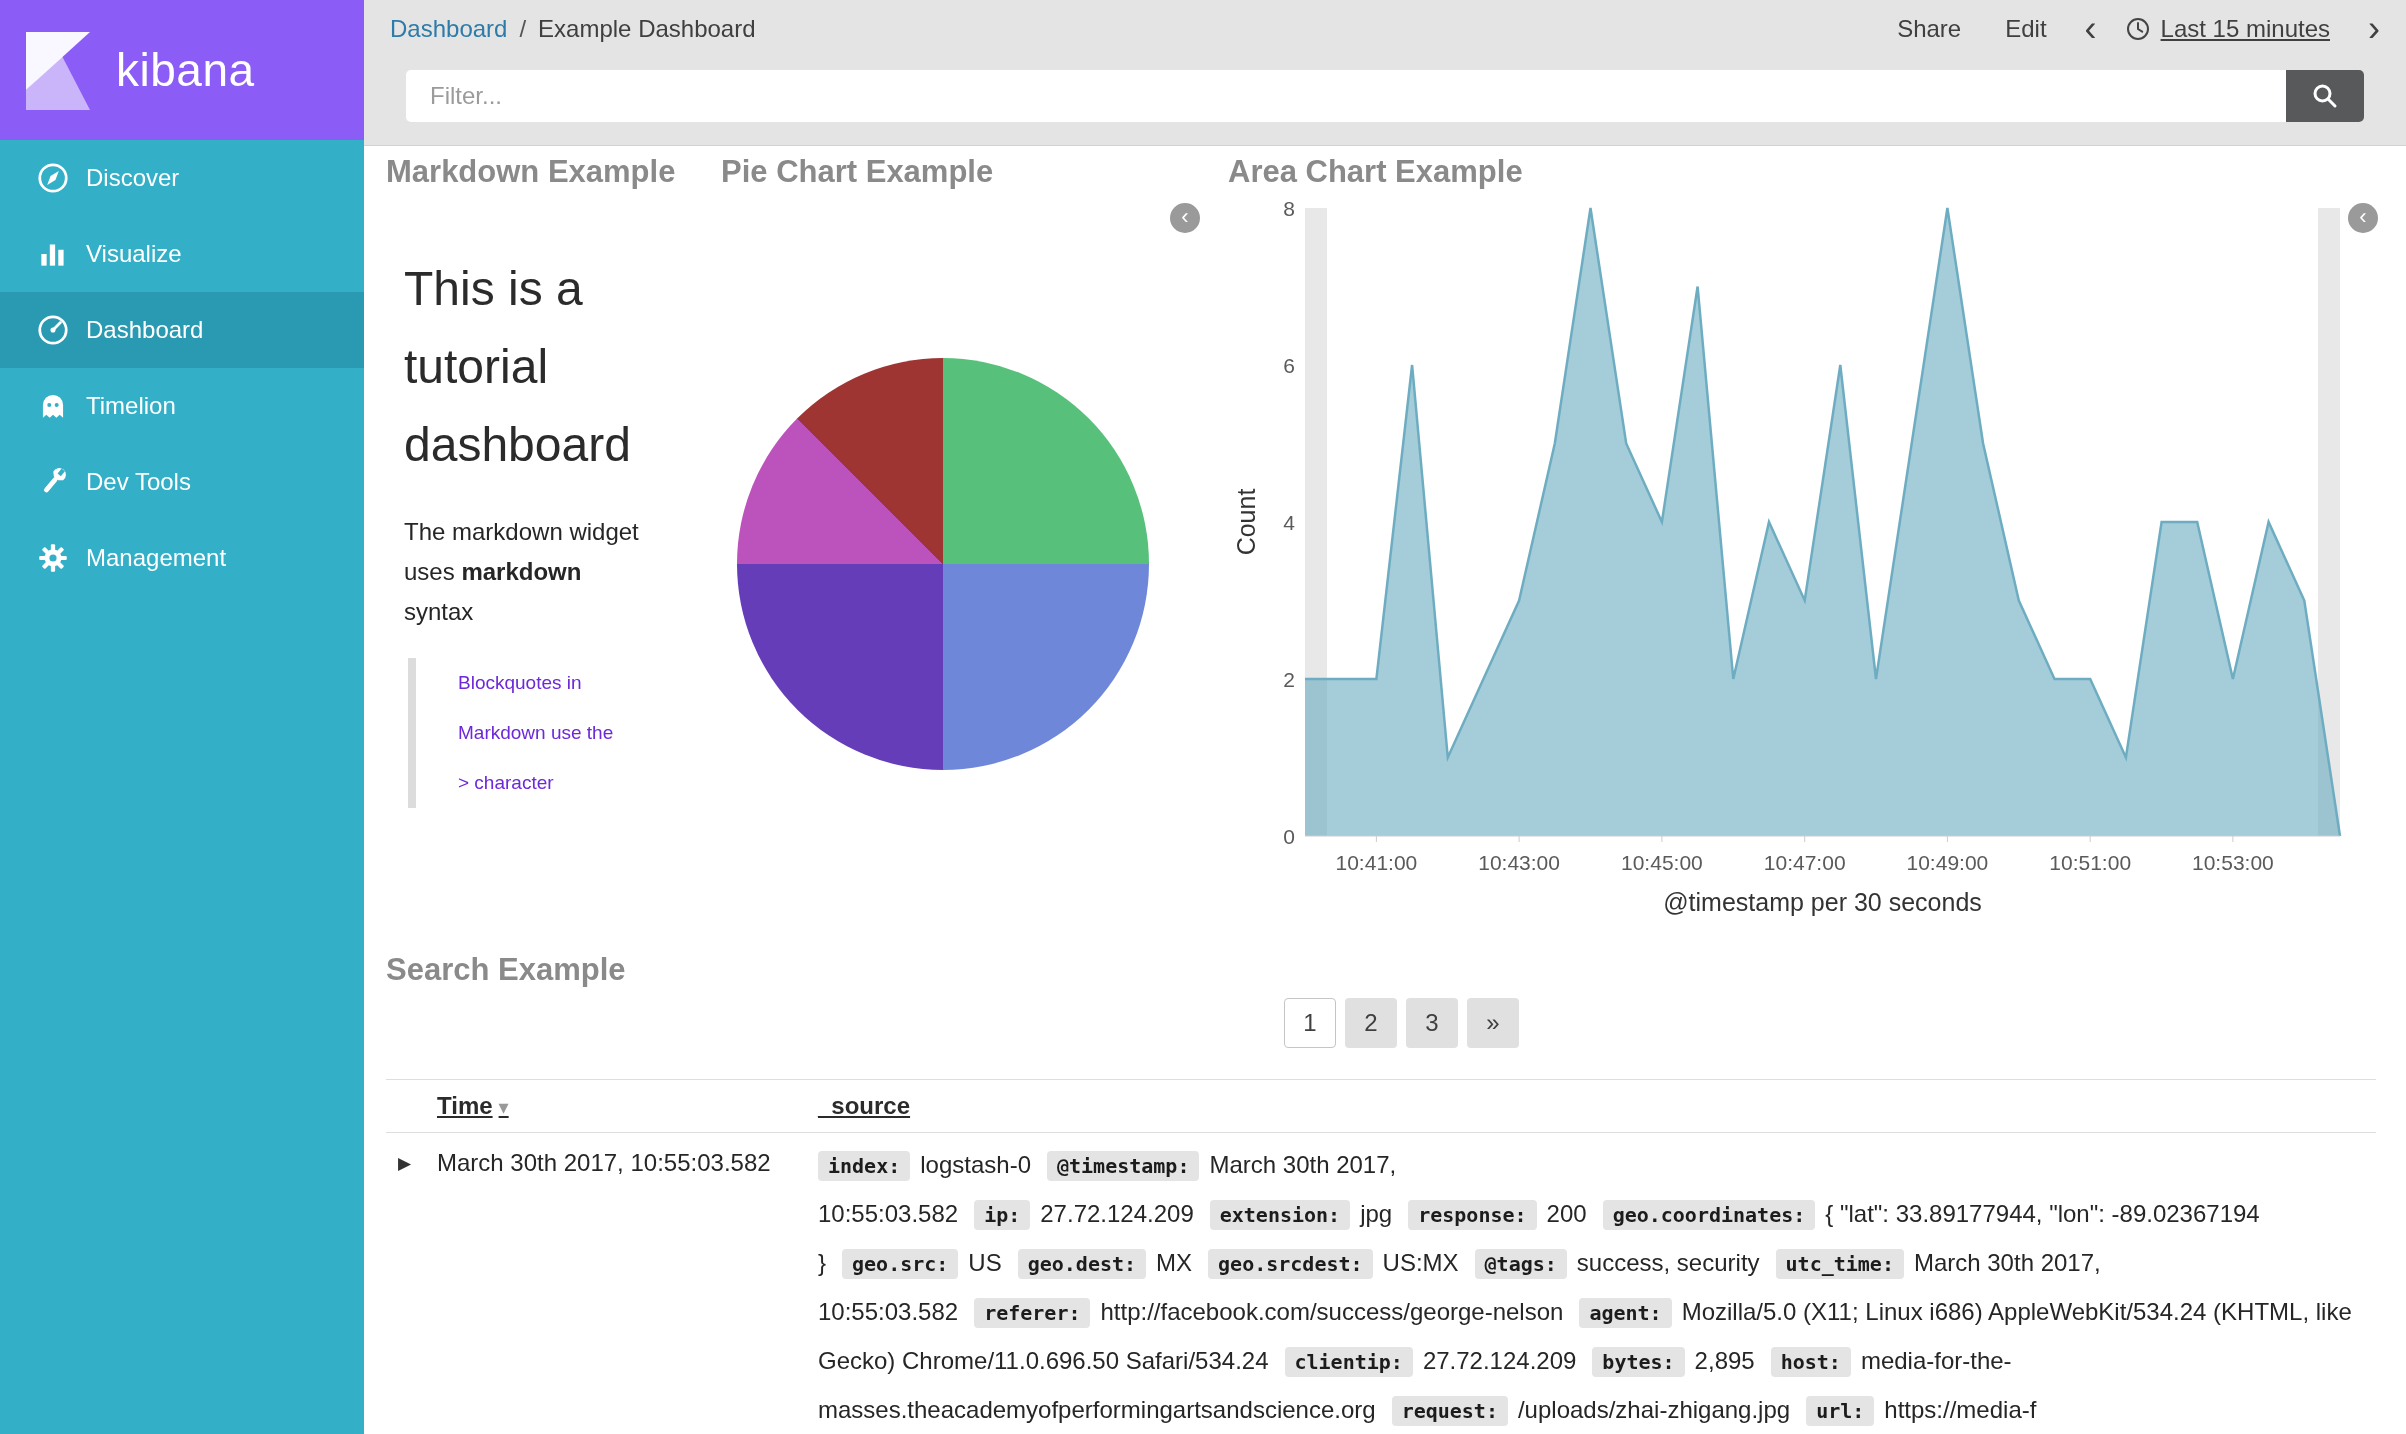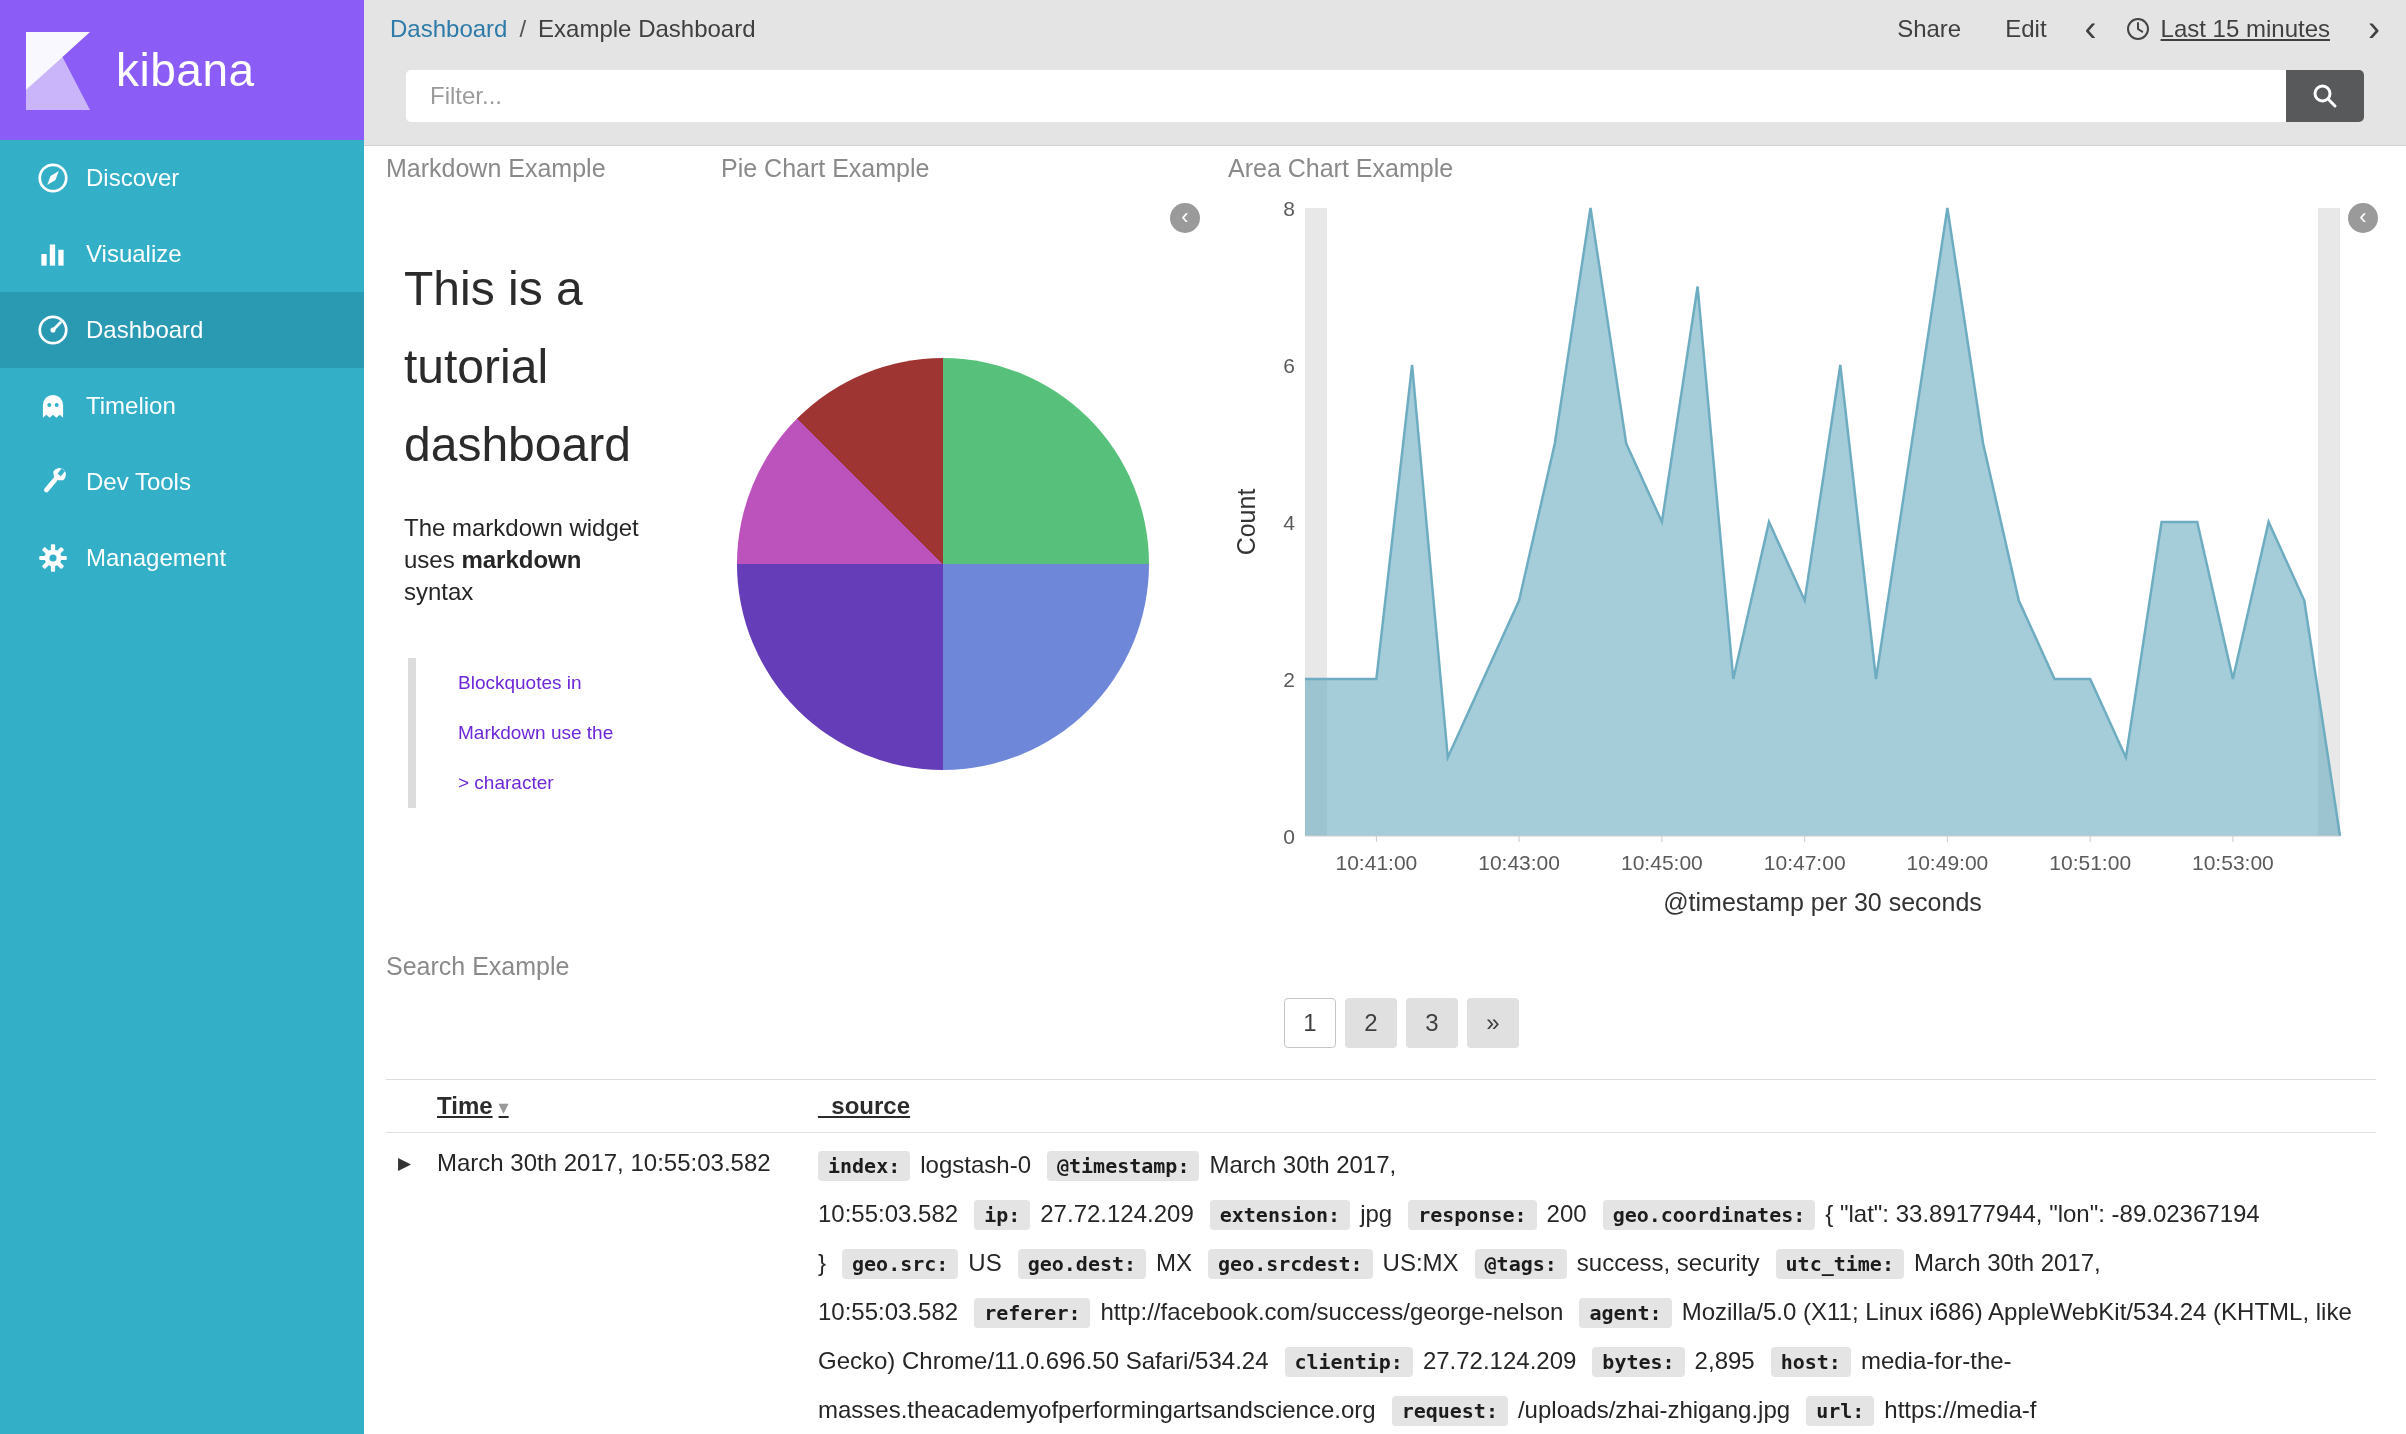--- a/index.html
+++ b/index.html
@@ -23,28 +23,28 @@
   .tb-action{margin-left:44px;cursor:pointer;color:#404040;}
   .tb-chevron{margin-left:38px;font-size:36px;line-height:20px;color:#404040;cursor:pointer;}
   .tb-time{margin-left:28px;display:flex;align-items:center;gap:10px;cursor:pointer;color:#404040;text-decoration:underline;}
   .filter-row{margin:13px 42px 0;height:52px;display:flex;}
   .filter-input{flex:1;border:none;border-radius:5px 0 0 5px;padding:0 24px;font-size:24px;color:#333;outline:none;font-family:inherit;}
   .filter-input::placeholder{color:#9b9b9b;}
   .search-btn{width:78px;background:#58595b;border:none;border-radius:0 5px 5px 0;display:flex;align-items:center;justify-content:center;cursor:pointer;}
 
   
   .content{position:absolute;left:0;top:146px;right:0;bottom:0;background:#fff;}
-  .panel-title{position:absolute;font-size:25px;color:#8a8a8a;white-space:nowrap;}
+  .panel-title{position:absolute;font-size:31px;color:#8a8a8a;white-space:nowrap;font-weight:bold;}
   .pt-markdown{left:22px;top:8px;}
   .pt-pie{left:357px;top:8px;}
   .pt-area{left:864px;top:8px;}
   .pt-search{left:22px;top:806px;}
 
   .md-heading{position:absolute;left:40px;top:104px;width:330px;font-size:48px;line-height:78px;color:#2b2b2b;}
-  .md-para{position:absolute;left:40px;top:366px;width:240px;font-size:24px;line-height:32px;color:#262626;}
+  .md-para{position:absolute;left:40px;top:366px;width:240px;font-size:24px;line-height:40px;color:#262626;}
   .md-quote{position:absolute;left:44px;top:512px;width:170px;border-left:8px solid #dcdcdc;padding-left:42px;font-size:19px;line-height:50px;color:#6d28d9;}
 
   .pie{position:absolute;left:373px;top:212px;width:412px;height:412px;border-radius:50%;cursor:pointer;}
 
   .expand-btn{position:absolute;width:30px;height:30px;border-radius:50%;background:#9a9a9a;color:#fff;
     font-size:22px;line-height:27px;text-align:center;cursor:pointer;}
   .ex-pie{left:806px;top:57px;}
   .ex-area{left:1984px;top:57px;}
 
   .area-wrap{position:absolute;left:871px;top:50px;width:1120px;height:700px;}

